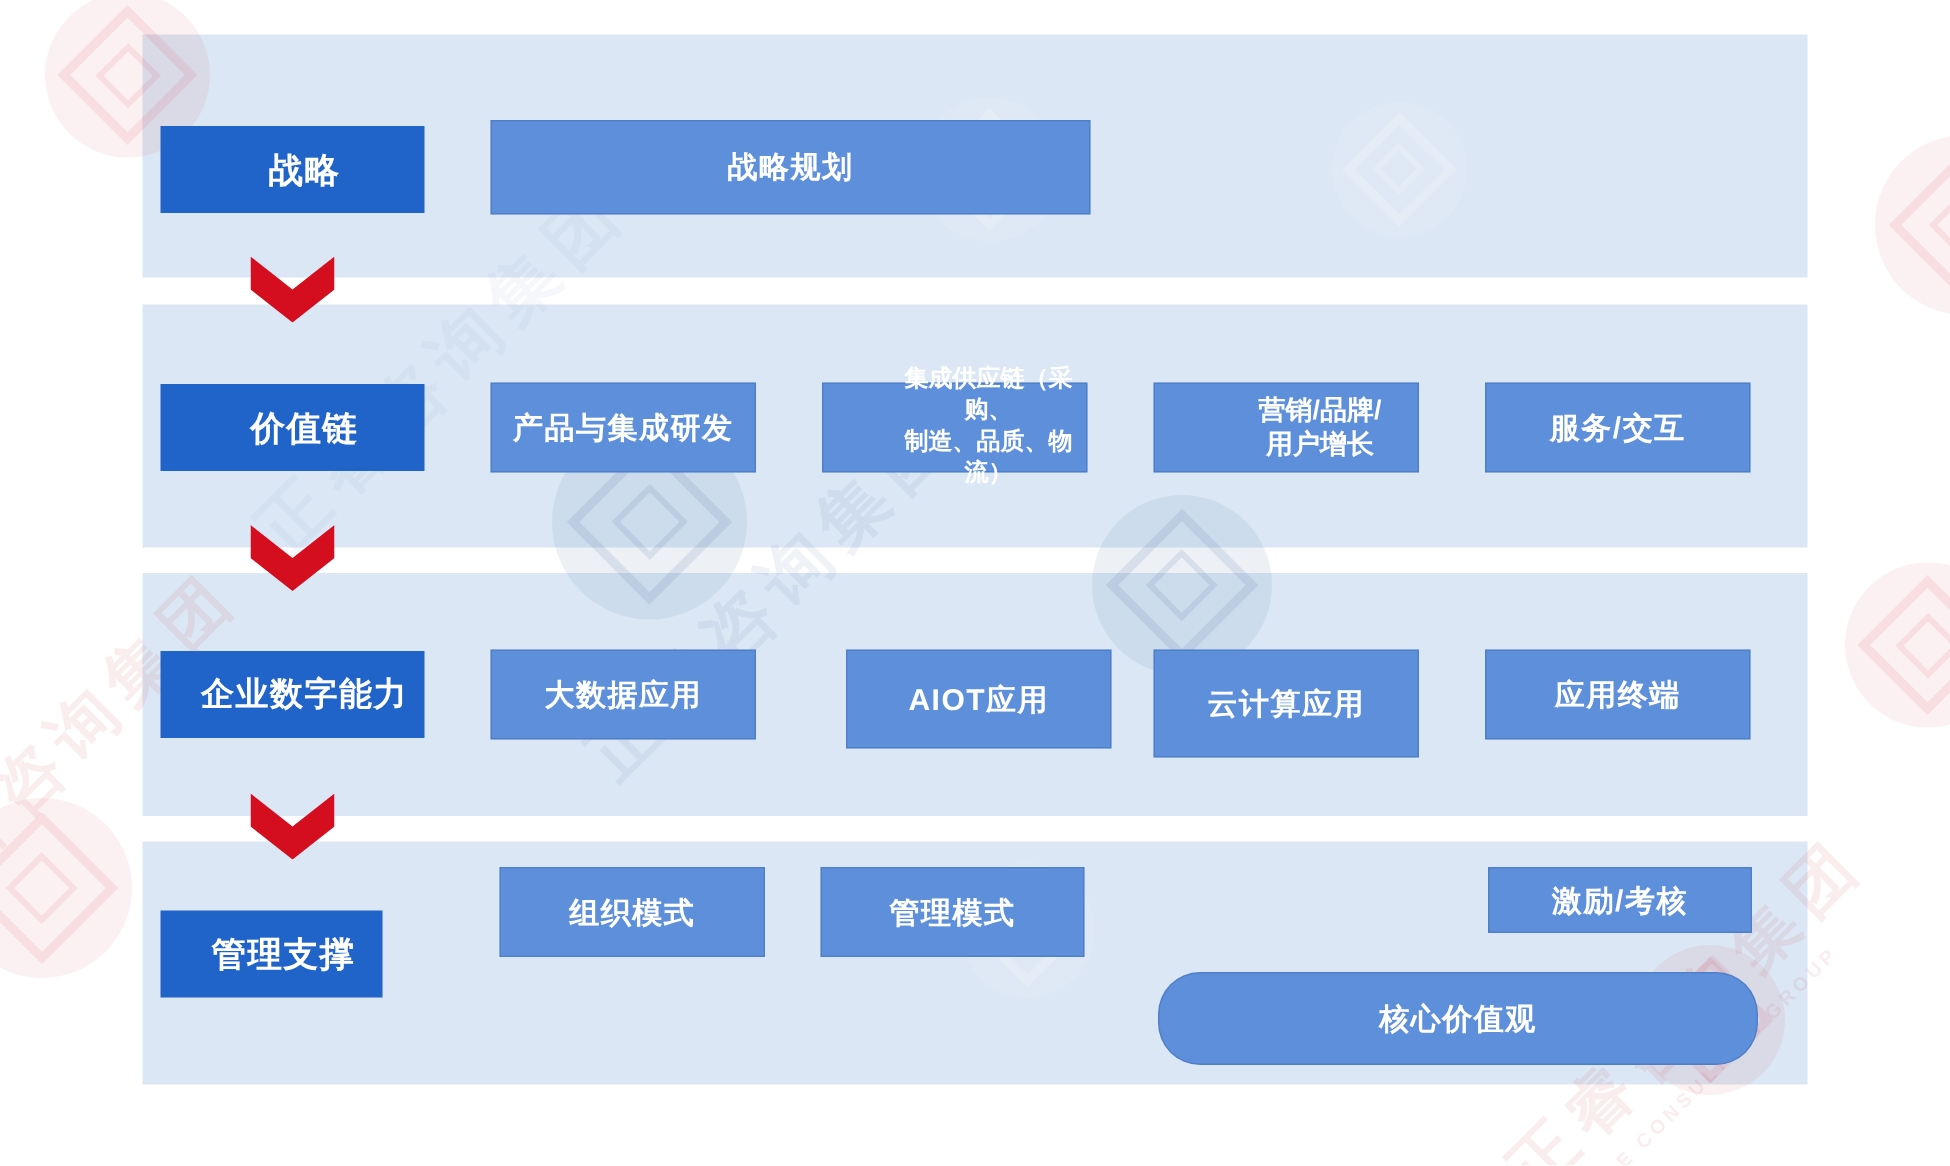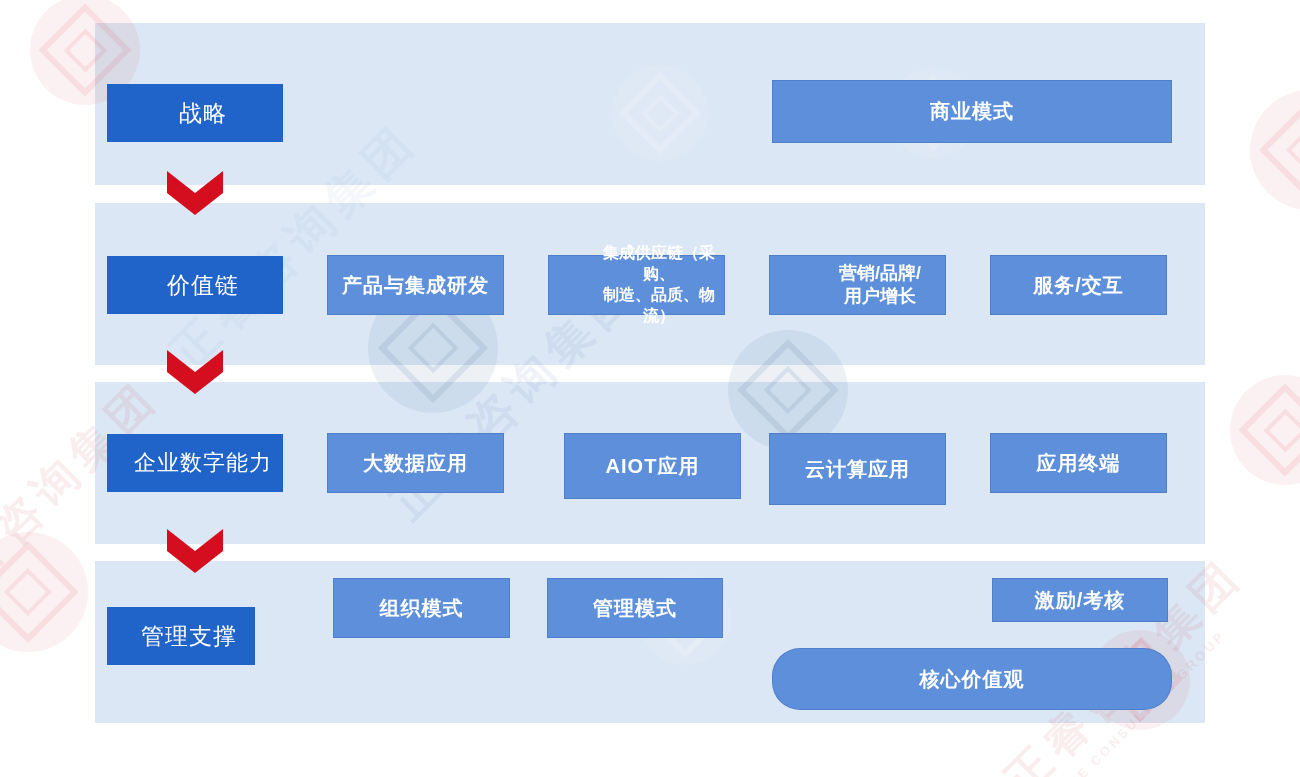--- a/index.html
+++ b/index.html
@@ -1,20 +1,20 @@
 <!DOCTYPE html>
 <html><head>
 <meta charset="utf-8">
 <style>
   html,body{margin:0;padding:0;background:#ffffff;}
   body{font-family:"Liberation Sans","DejaVu Sans",sans-serif;}
   .canvas{position:relative;width:1300px;height:777px;background:#ffffff;overflow:hidden;}
   .band{position:absolute;left:95px;width:1110px;height:162px;background:#dbe7f4;}
   .label-box{position:absolute;background:#2063c9;color:#ffffff;display:flex;align-items:center;justify-content:center;
-    font-size:23px;font-weight:400;letter-spacing:1px;box-sizing:border-box;z-index:3;padding-left:16px;}
+    font-size:23px;font-weight:700;letter-spacing:1px;box-sizing:border-box;z-index:3;padding-left:16px;}
   .box{position:absolute;background:#5d8fda;color:#ffffff;display:flex;flex-direction:column;align-items:center;justify-content:center;
     font-size:20px;font-weight:600;letter-spacing:1px;box-sizing:border-box;border:1px solid rgba(45,85,160,0.28);z-index:3;text-align:center;}
   .box .ln{display:block;line-height:1.3;margin-left:45px;}
   .box.small-text{font-size:16px;letter-spacing:0;}
   .box.mid-text{font-size:18px;letter-spacing:0;}
   .arrow{position:absolute;left:167px;width:56px;height:44px;z-index:4;}
   
   .wm-circle{position:absolute;border-radius:50%;z-index:1;}
   .wm-circle .d1{position:absolute;inset:20%;transform:rotate(45deg);box-sizing:border-box;}
   .wm-circle .d2{position:absolute;inset:36%;transform:rotate(45deg);box-sizing:border-box;}
@@ -96,21 +96,21 @@
       <polygon points="0,0 28,22 56,0 56,22 28,44 0,22" fill="#d40e1e"></polygon>
     </svg>
   <svg class="arrow" style="top:350px;" viewBox="0 0 56 44">
       <polygon points="0,0 28,22 56,0 56,22 28,44 0,22" fill="#d40e1e"></polygon>
     </svg>
   <svg class="arrow" style="top:529px;" viewBox="0 0 56 44">
       <polygon points="0,0 28,22 56,0 56,22 28,44 0,22" fill="#d40e1e"></polygon>
     </svg>
 
   <div class="label-box" style="left:107px;top:84px;width:176px;height:58px;">战略</div>
-  <div class="box" style="left:772px;top:80px;width:400px;height:63px;">商业模式</div>
+  <div class="box" style="left:327px;top:80px;width:400px;height:63px;">战略规划</div>
 
   <div class="label-box" style="left:107px;top:256px;width:176px;height:58px;">价值链</div>
   <div class="box" style="left:327px;top:255px;width:177px;height:60px;">产品与集成研发</div>
   <div class="box small-text" style="left:548px;top:255px;width:177px;height:60px;">
     <span class="ln">集成供应链（采购、</span>
     <span class="ln">制造、品质、物流）</span>
   </div>
   <div class="box mid-text" style="left:769px;top:255px;width:177px;height:60px;">
     <span class="ln">营销/品牌/</span>
     <span class="ln">用户增长</span>

